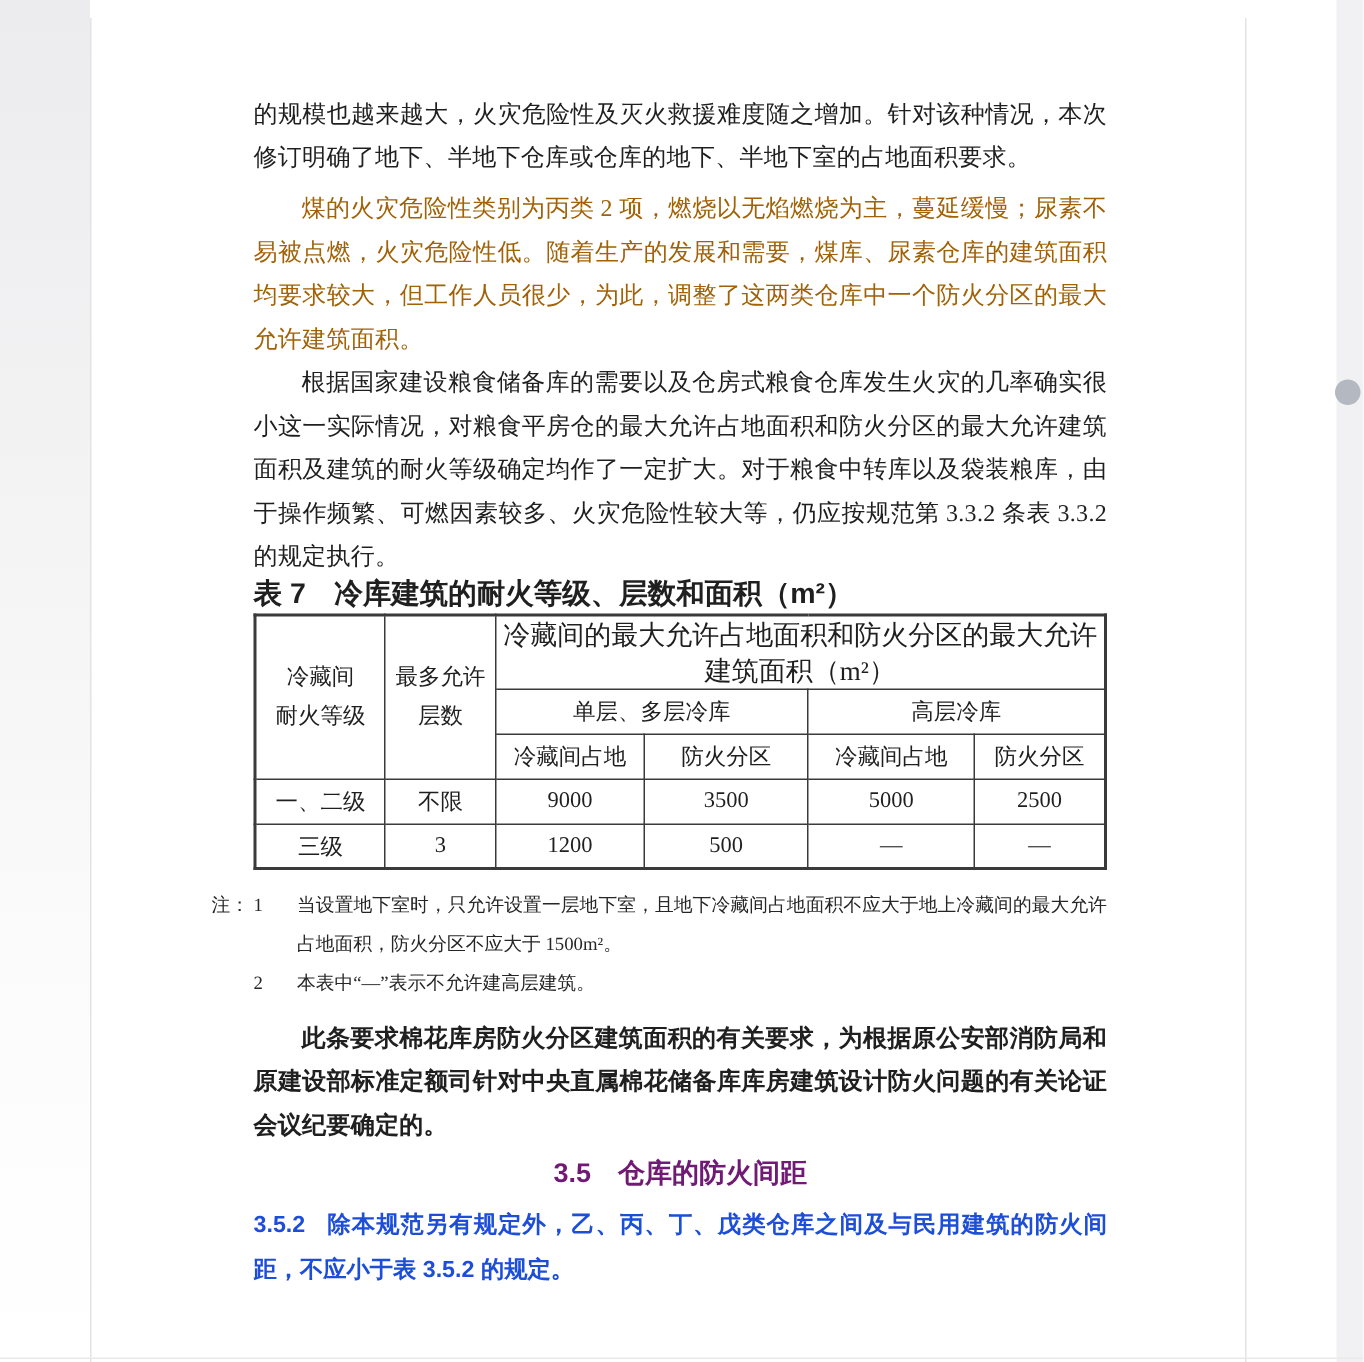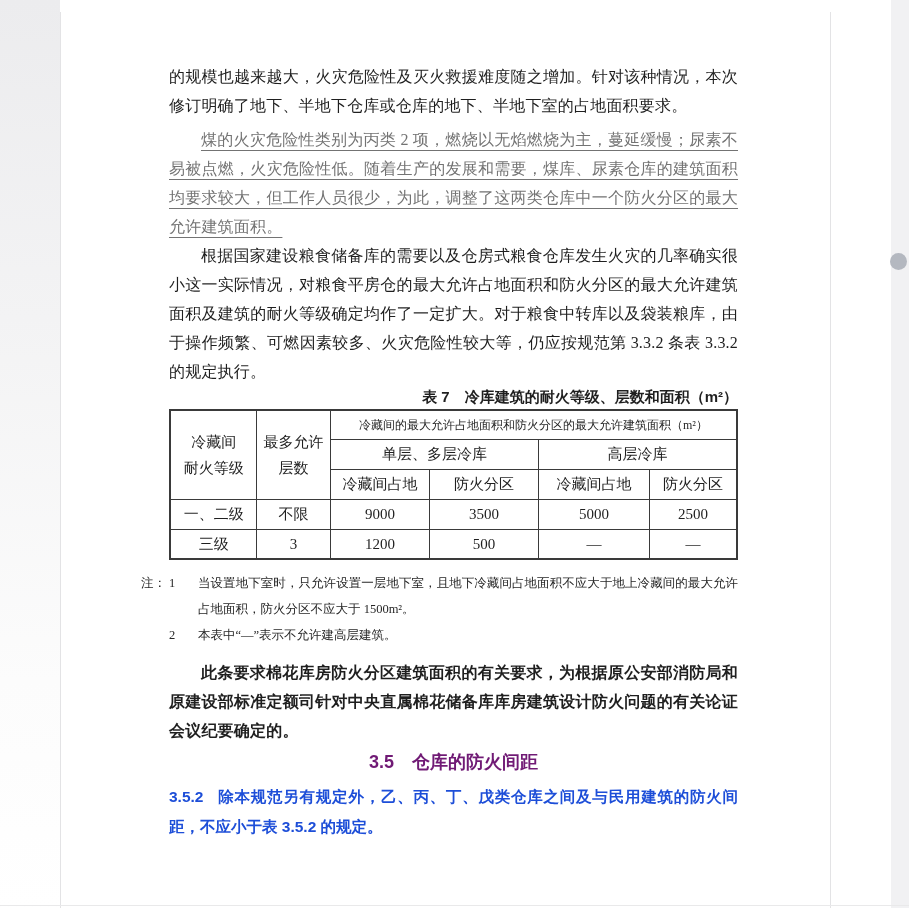--- a/index.html
+++ b/index.html
@@ -19,50 +19,49 @@
     border-left:1px solid #e3e3e5;border-right:1px solid #e3e3e5;
   }
   .content{position:absolute;left:108px;top:0;width:569px;padding-top:50px;}
   p{margin:0;}
   .body-text{
     font-size:16px;line-height:29px;text-align:justify;color:#1f1f1f;
     letter-spacing:0.2px;
   }
   .indent{text-indent:2em;}
   .red-block{
-    color:#737373;
-    text-decoration:underline;
+    color:#a16207;
     text-underline-offset:5px;
     text-decoration-thickness:1px;
     margin-top:5px;
   }
   .rev-box{
     color:#a8352b;
     border:1px solid #4a4a4a;
     padding:0 2px;
     margin:0 1px;
   }
   .tbl-caption{
     font-family:"Liberation Sans","DejaVu Sans",sans-serif;
-    font-weight:600;font-size:15px;line-height:22px;
-    text-align:right;color:#1f1f1f;margin-top:0;
+    font-weight:600;font-size:19px;line-height:22px;
+    text-align:left;color:#1f1f1f;margin-top:0;
   }
   table{
     width:100%;border-collapse:collapse;table-layout:fixed;
     border:2px solid #3a3a3a;margin-top:1px;
   }
   td{
     border:1px solid #3a3a3a;text-align:center;vertical-align:middle;
     font-size:15px;color:#1f1f1f;padding:0 2px;overflow:hidden;
   }
   tr.r-span td{height:28px;}
   tr.r-mid td, tr.r-sub td, tr.r-d1 td{height:29px;}
   tr.r-d2 td{height:28px;}
   td.two-line span{display:block;line-height:26px;}
-  td.span-title{font-size:12px;letter-spacing:0;}
+  td.span-title{font-size:18px;letter-spacing:0;}
   .notes{
     margin-left:-28px;margin-top:10px;
     font-size:12.5px;line-height:26px;color:#262626;
   }
   .note-row{display:flex;}
   .note-label{width:28px;flex:none;}
   .note-num{width:29px;flex:none;}
   .note-text{flex:1;text-align:justify;}
   .after-notes{margin-top:10px;font-weight:bold;}
   .sec-heading{

